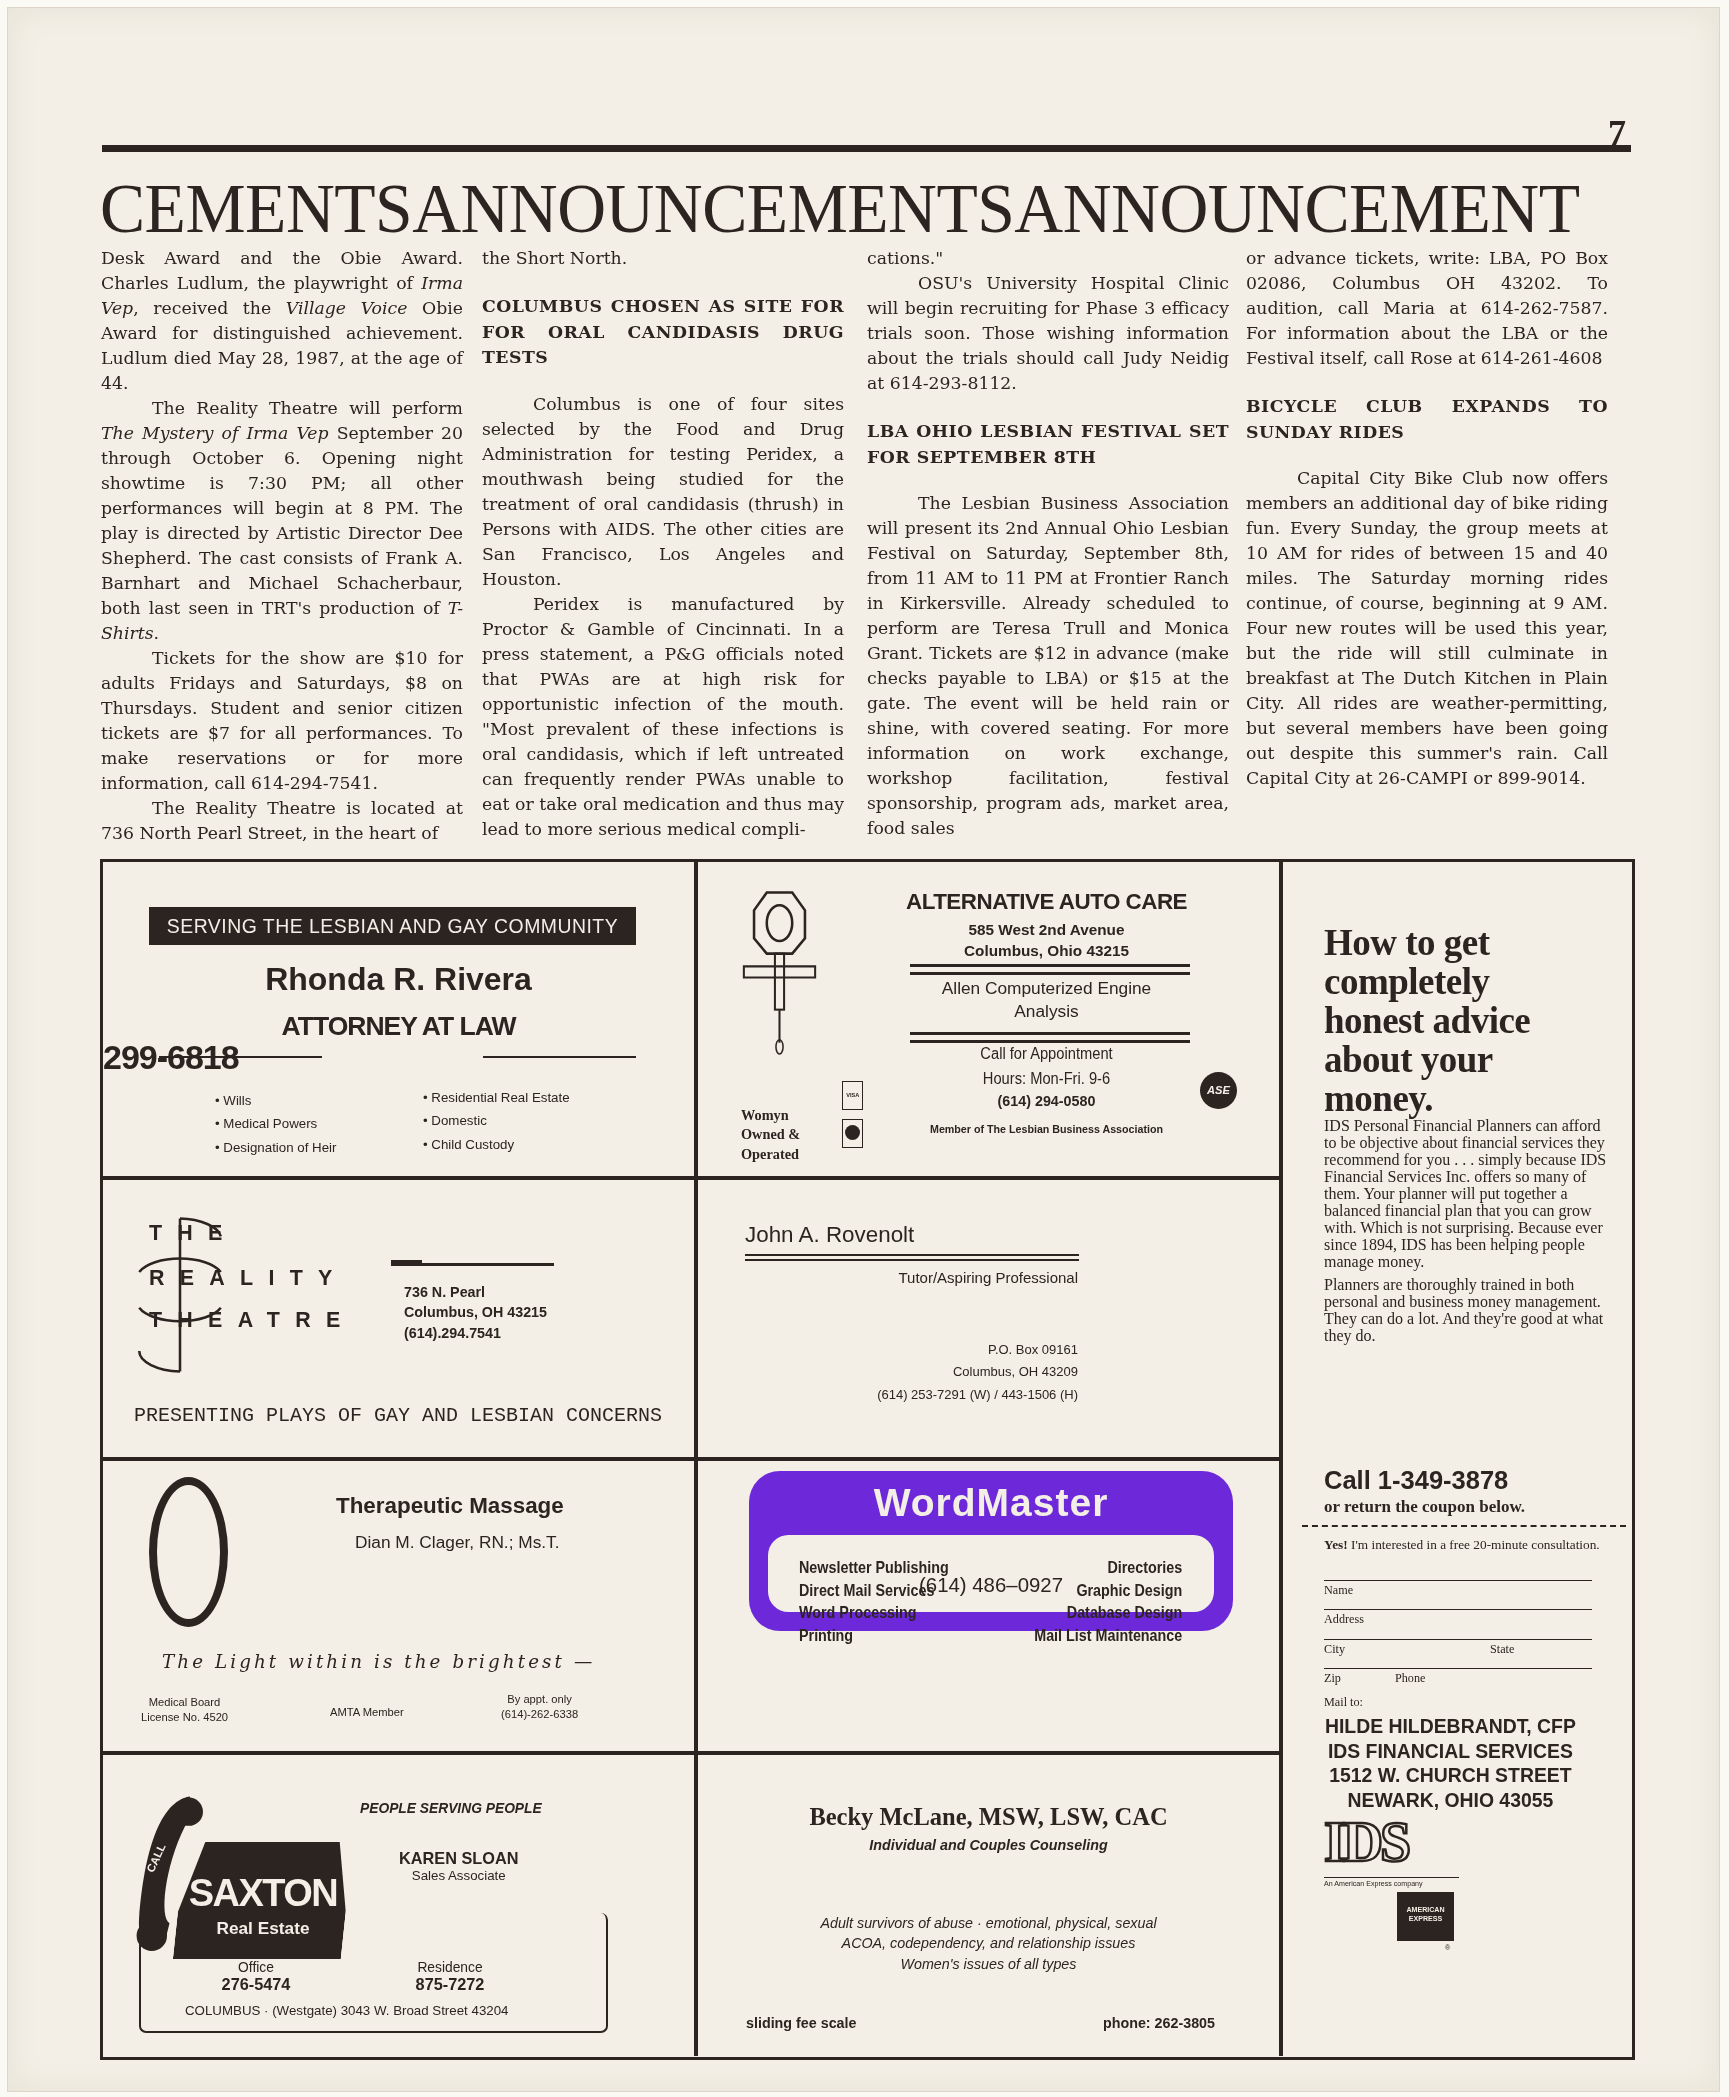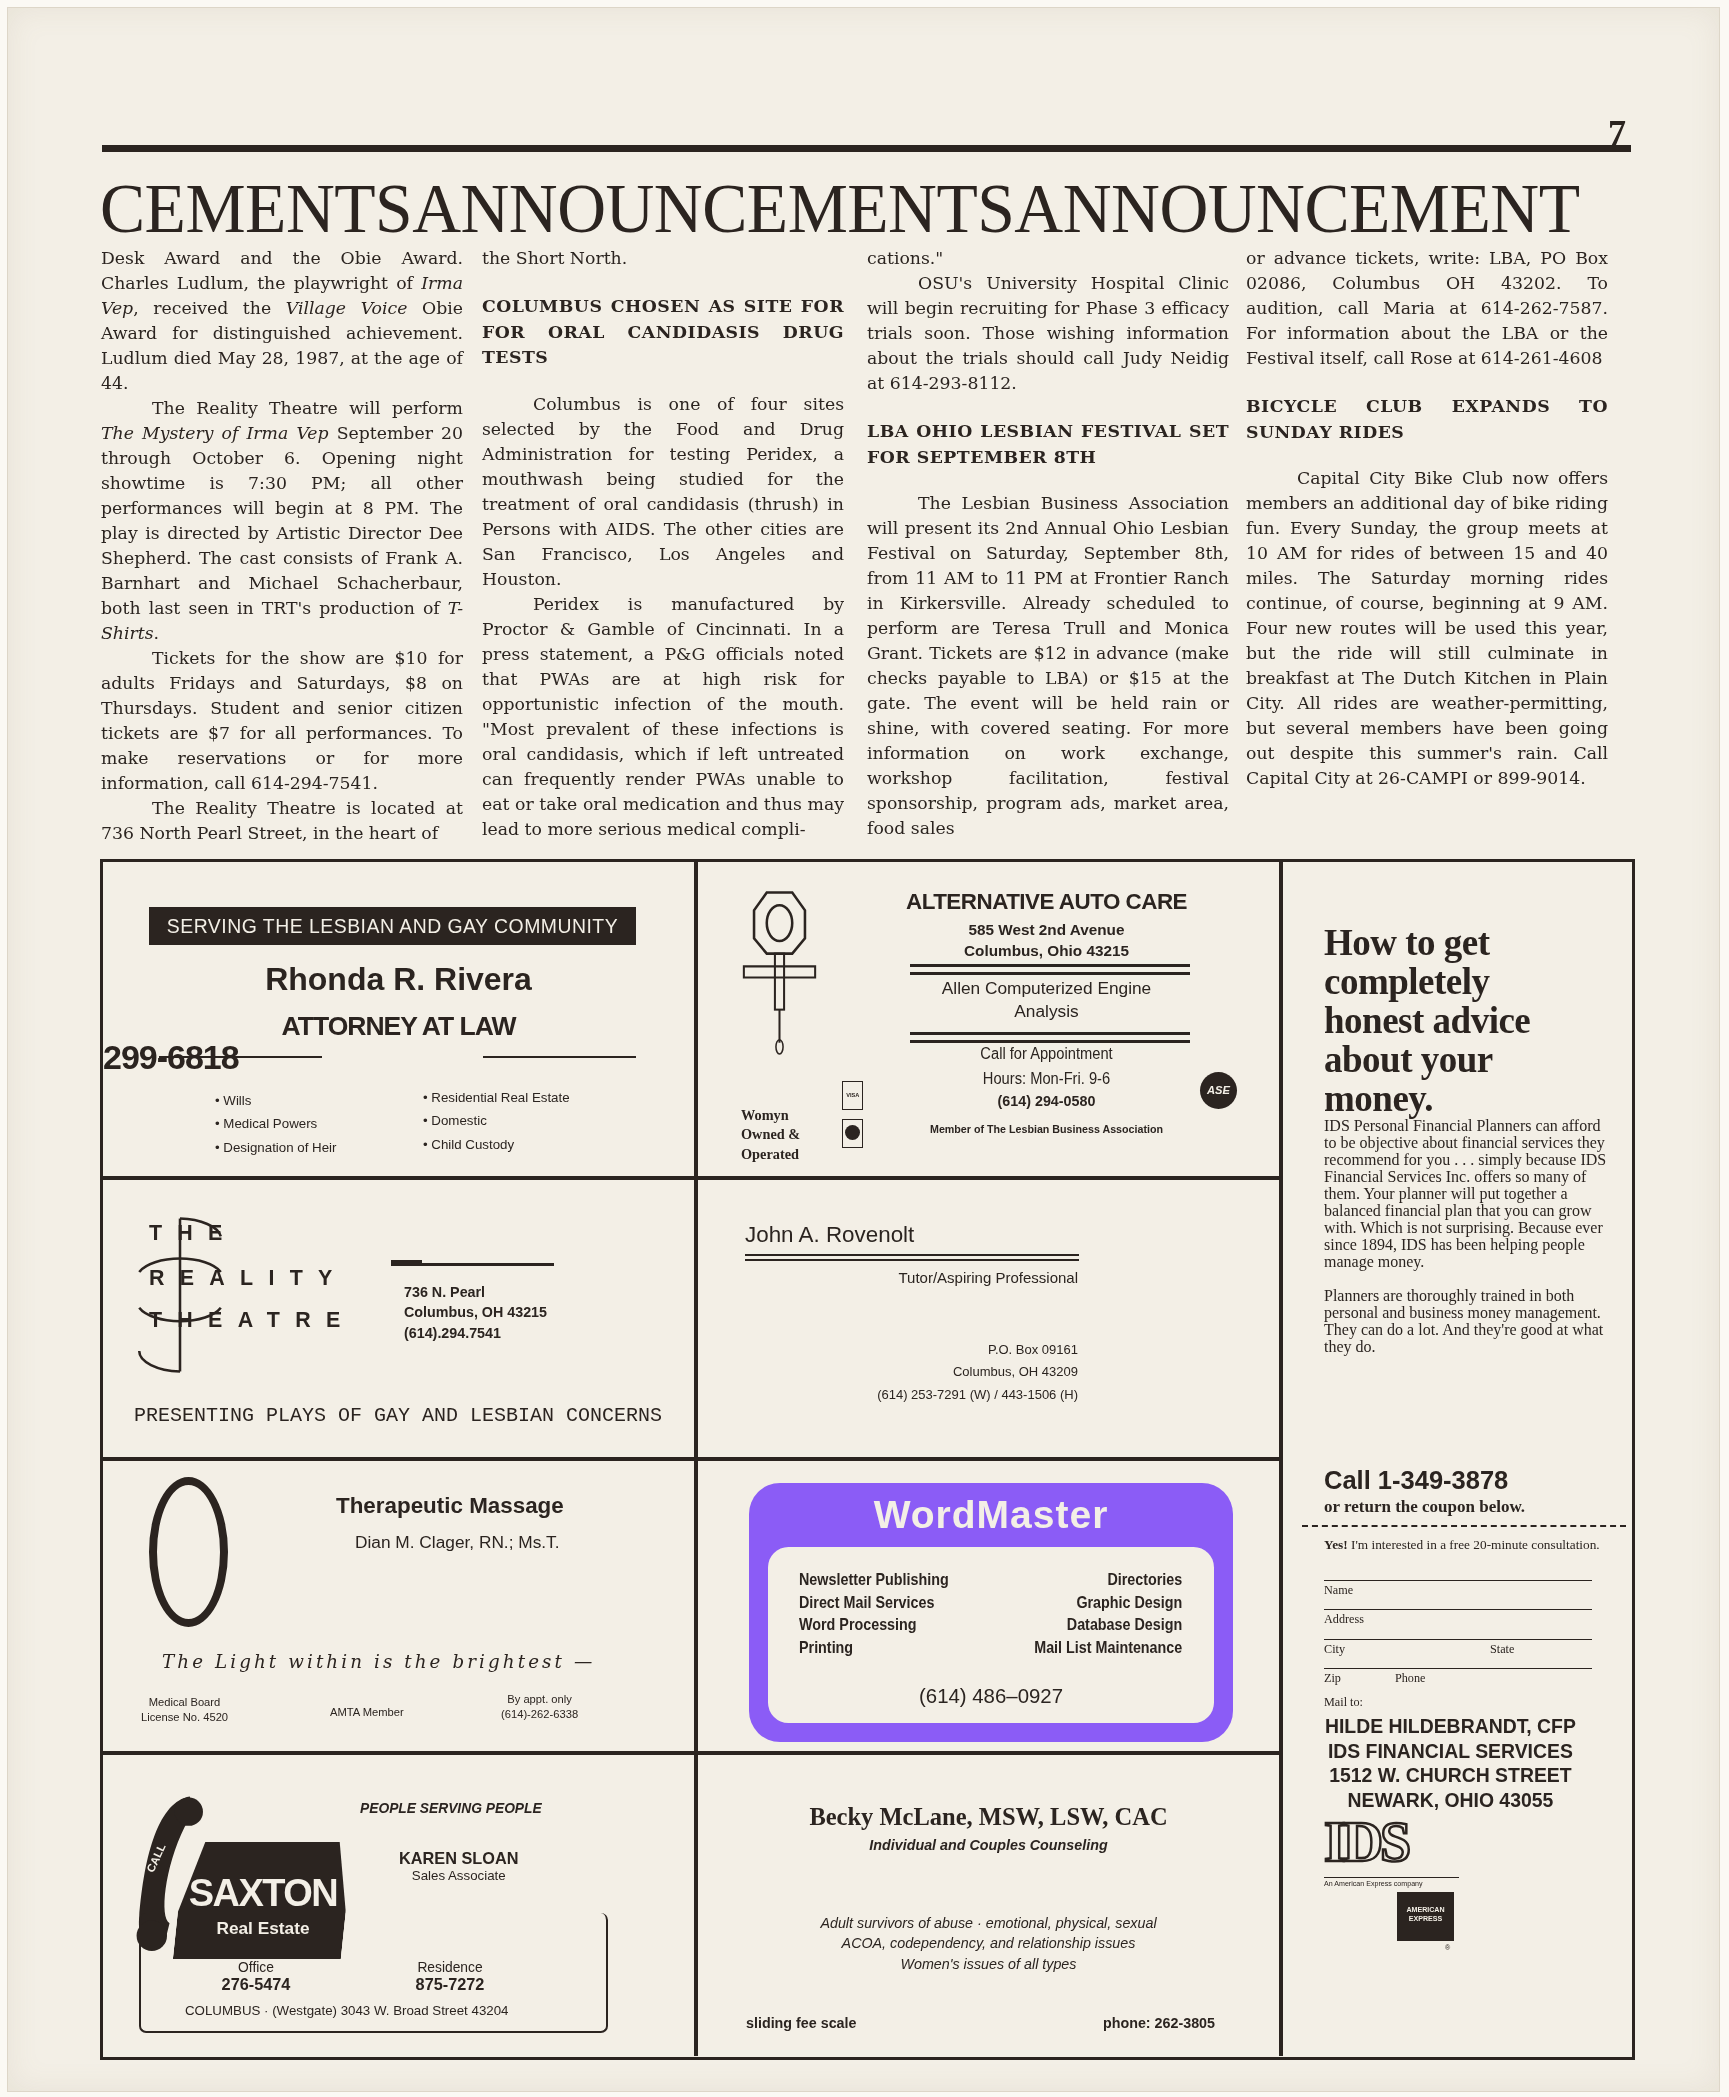--- a/index.html
+++ b/index.html
@@ -55,21 +55,21 @@
   
   .rt-letters{position:absolute;font:bold 21.4px "Liberation Sans",sans-serif;letter-spacing:15.3px}
   
   .jr-name{font:22.4px "Liberation Sans",sans-serif}
   
   .tm-title{font:bold 22.4px "Liberation Sans",sans-serif}
   .tm-name{font:17.3px "Liberation Sans",sans-serif}
   .tm-quote{font:italic 18.3px "DejaVu Serif",serif;letter-spacing:3.1px}
   .tm-foot{font:11.2px "Liberation Sans",sans-serif;line-height:15.3px;text-align:center}
   
-  .wm{position:absolute;left:51px;top:22px;width:484px;height:259px;background:#8b5cf6;border-radius:31px}
+  .wm{position:absolute;left:51px;top:10px;width:484px;height:160px;background:#6d28d9;border-radius:31px}
   .wm-title{position:absolute;left:0;width:100%;top:10.2px;text-align:center;color:#f3efe6;font:bold 39px "Liberation Sans",sans-serif;letter-spacing:1px}
   .wm-inner{position:absolute;left:19.4px;right:19.4px;top:64px;bottom:19.4px;background:#f3efe6;border-radius:20.4px}
   .wm-l,.wm-r{position:absolute;top:21.4px;font:bold 16.3px "Liberation Sans",sans-serif;line-height:22.4px;transform:scaleX(.88)}
   .wm-l{left:31px;transform-origin:left}
   .wm-r{right:31px;text-align:right;transform-origin:right}
   .wm-ph{position:absolute;left:0;width:100%;bottom:14.3px;text-align:center;font:20.4px "Liberation Sans",sans-serif}
   
   .sx-tag{font:italic bold 13.8px "Liberation Sans",sans-serif}
   .sx-bld{position:absolute;left:76px;top:87px;width:168px;height:117px;background:#2b2420;transform:skewX(-6deg);clip-path:polygon(12% 0,92% 0,100% 60%,100% 100%,0 100%,0 60%)}
   .sx-name{position:absolute;left:76px;top:117px;width:168px;text-align:center;color:#f3efe6;font:bold 38px "Liberation Sans",sans-serif;letter-spacing:-1.5px}
@@ -184,21 +184,21 @@
   <div class="ad" style="left:1179px;top:0;width:349px;height:1194px">
     <div class="ids-head">
       <div>How to get</div>
         <div>completely</div>
         <div>honest advice</div>
         <div>about your</div>
         <div>money.</div>
     </div>
     <div class="ids-body">
       <p>IDS Personal Financial Planners can afford to be objective about financial services they recommend for you . . . simply because IDS Financial Services Inc. offers so many of them. Your planner will put together a balanced financial plan that you can grow with. Which is not surprising. Because ever since 1894, IDS has been helping people manage money.</p>
-      <p style="margin-top:17px">Planners are thoroughly trained in both personal and business money management. They can do a lot. And they're good at what they do.</p>
+      <p style="margin-top:6px">Planners are thoroughly trained in both personal and business money management. They can do a lot. And they're good at what they do.</p>
     </div>
     <div class="ids-call">Call 1-349-3878</div>
     <div class="ids-ret">or return the coupon below.</div>
     <div class="ids-dash"></div>
     <div class="ids-yes"><b>Yes!</b><span> I'm interested in a free 20-minute consultation.</span></div>
     <div class="ids-field" style="top:718px">Name</div>
     <div class="ids-field" style="top:747px">Address</div>
     <div class="ids-field" style="top:777px"><span>City</span><span style="position:absolute;left:166px">State</span></div>
     <div class="ids-field" style="top:806px;border-top:1.5px solid #2b2420"><span>Zip</span><span style="position:absolute;left:71px">Phone</span></div>
     <div class="ids-mail" style="top:833px">Mail to:</div>

